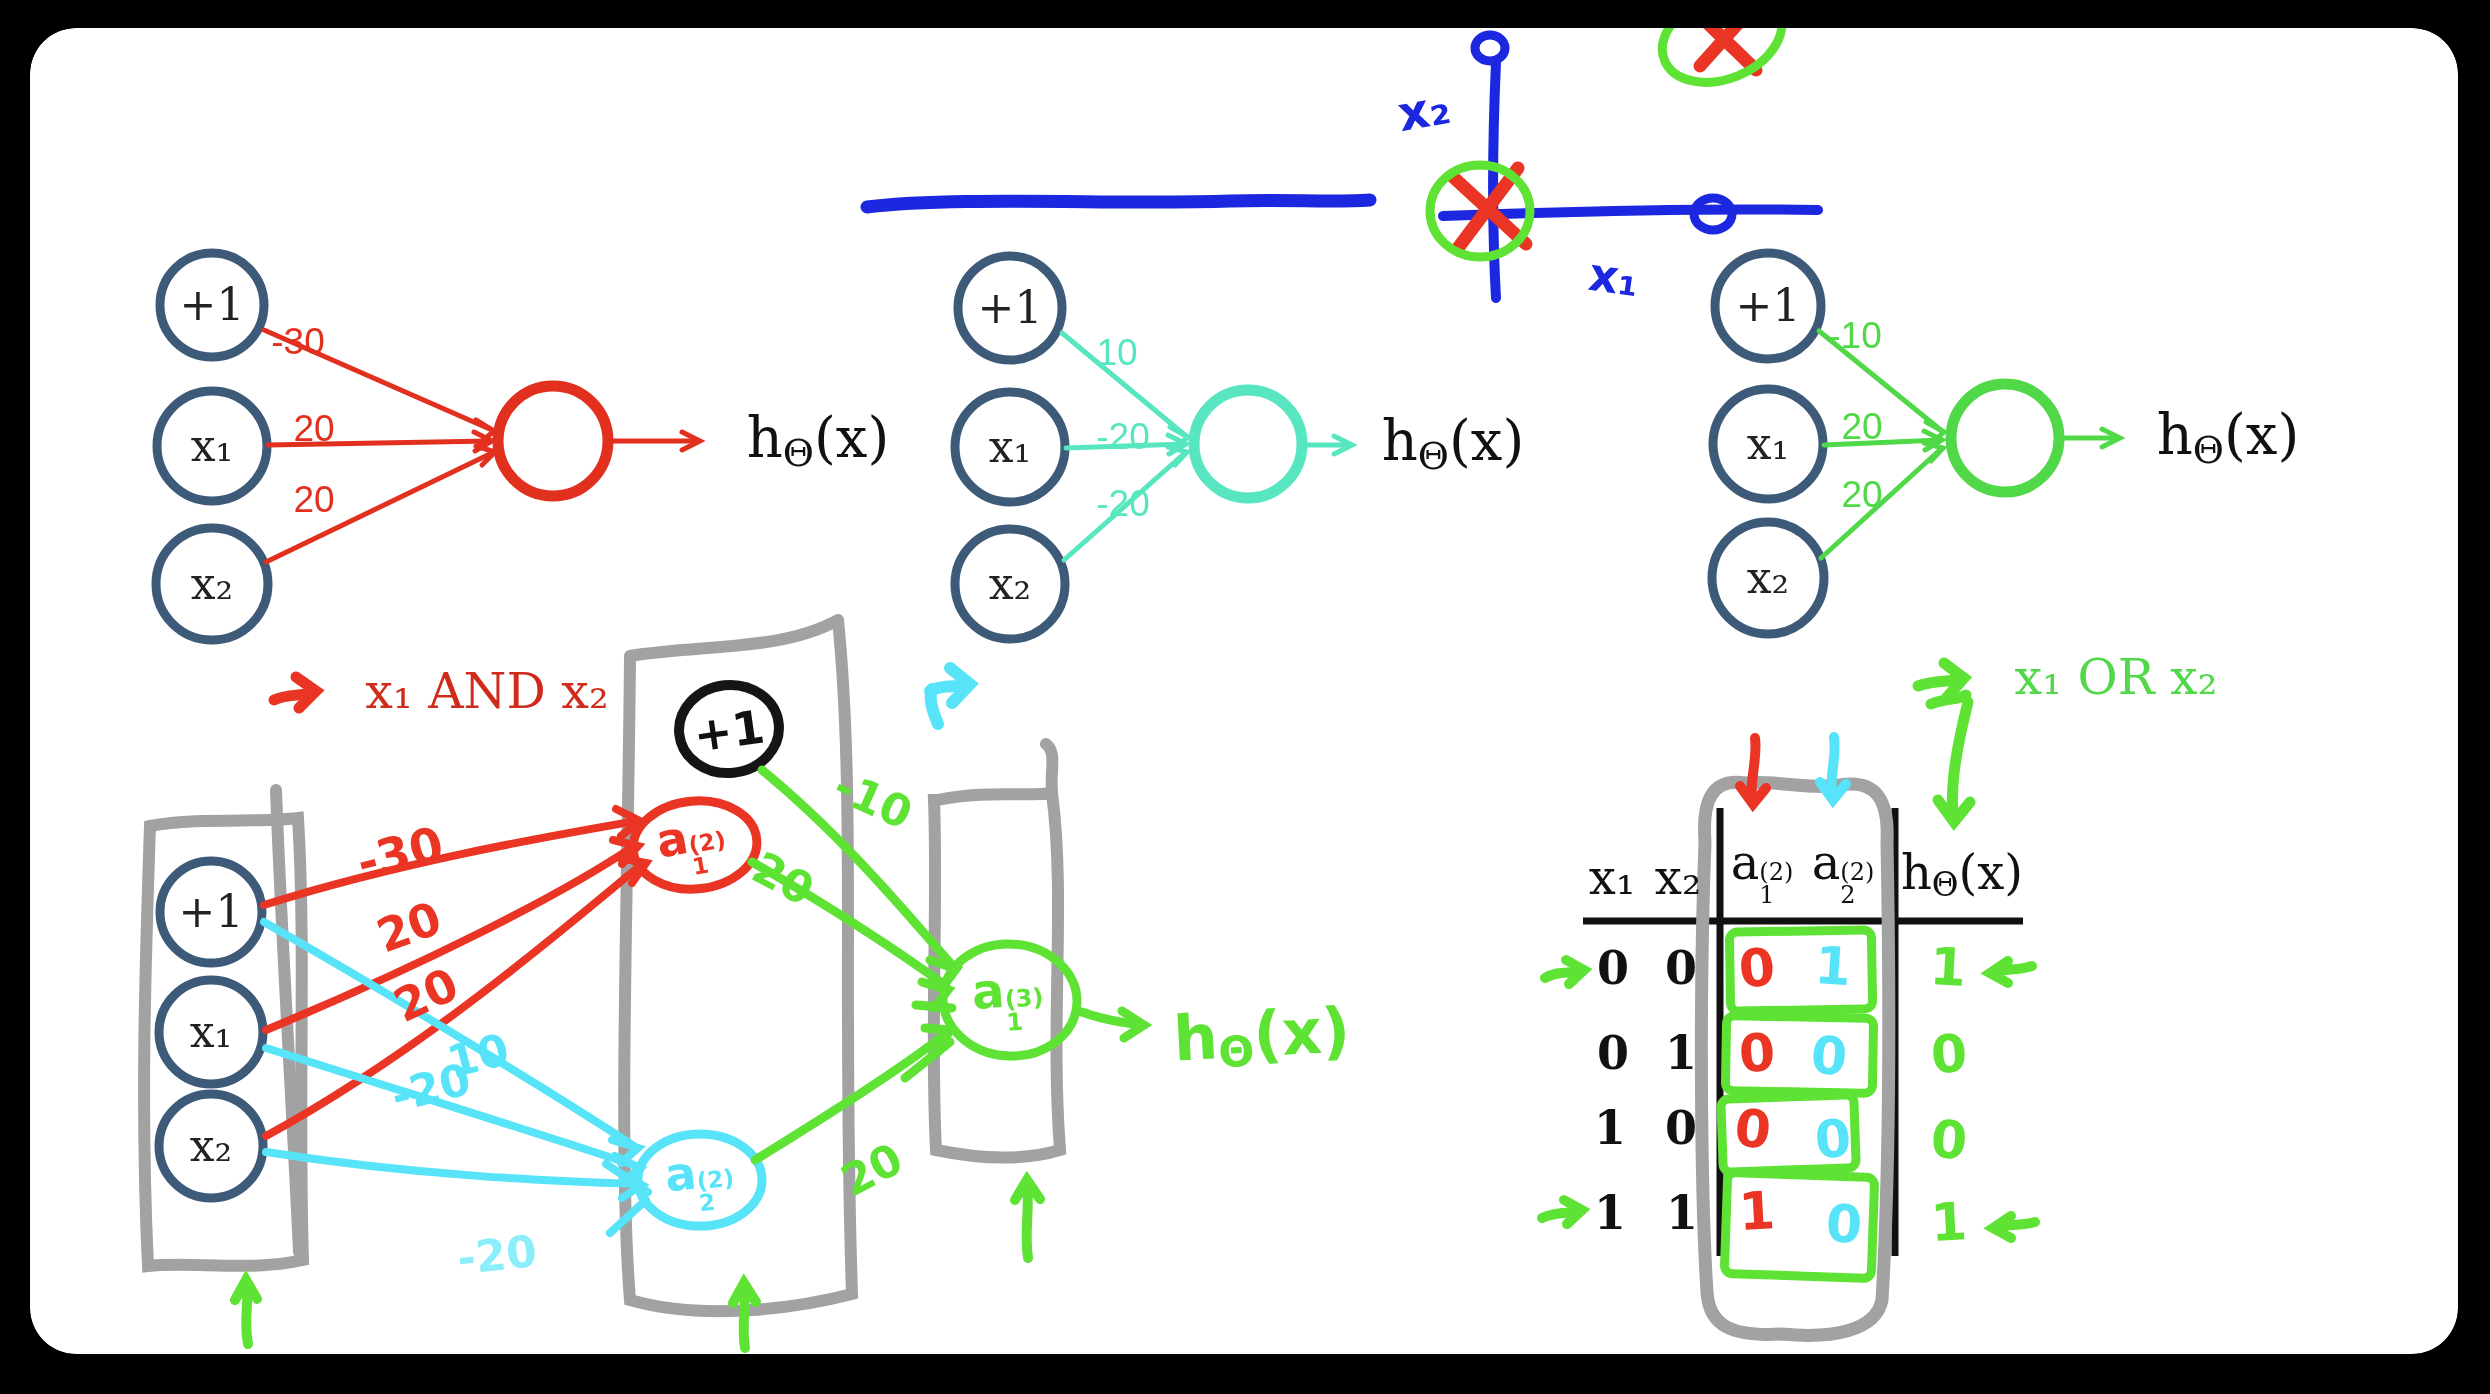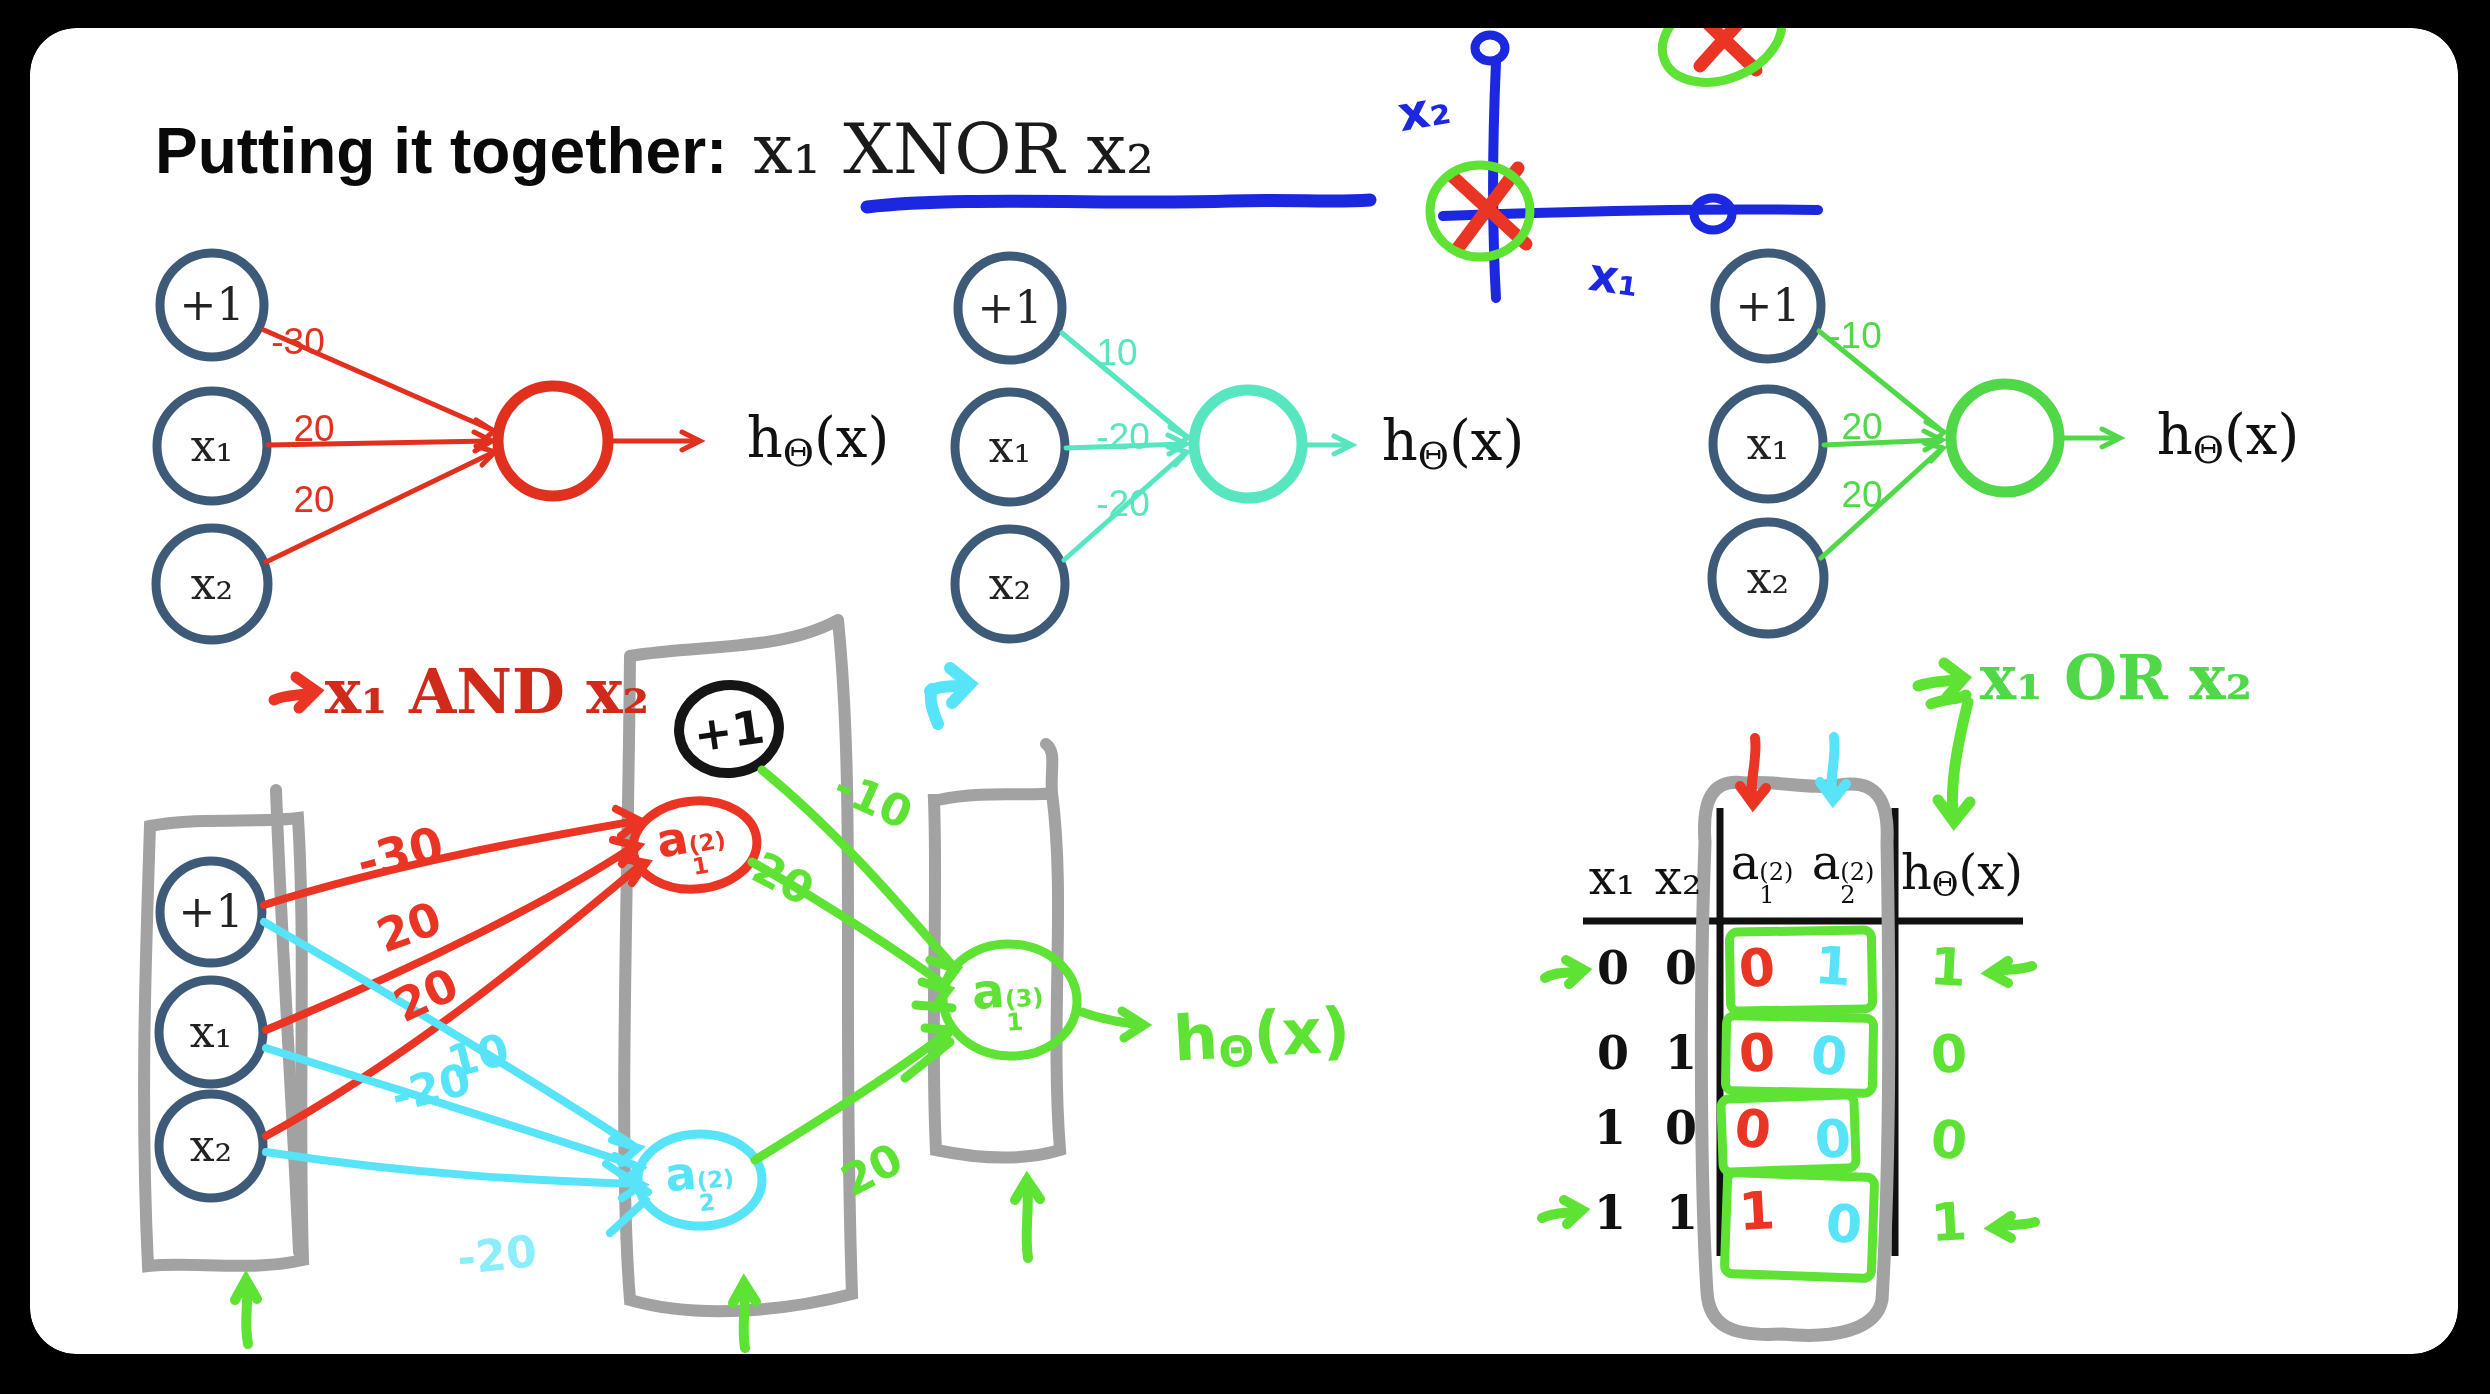--- a/index.html
+++ b/index.html
@@ -9,21 +9,21 @@
          background:#ffffff;border-radius:46px;}
   svg.layer{position:absolute;left:0;top:0;z-index:2;}
   .lbl{position:absolute;z-index:3;transform:translate(-50%,-50%);white-space:nowrap;line-height:1;}
   .title-row{position:absolute;left:155px;top:108px;z-index:3;white-space:nowrap;}
   .title-black{font-family:"Liberation Sans",sans-serif;font-weight:bold;font-size:64px;color:#090909;}
   .title-formula{font-family:"DejaVu Serif",serif;font-size:70px;color:#1a1a1a;margin-left:26px;}
   .nodelbl{font-size:44px;color:#222;}
   .wt{font-family:"Liberation Sans",sans-serif;font-size:37px;}
   .htheta{font-size:56px;color:#111;}
   .sub{font-size:68%;vertical-align:-22%;}
-  .gate{font-size:61px;font-weight:bold;}
+  .gate{font-size:49px;}
   .hand{font-family:"DejaVu Sans",sans-serif;font-weight:600;}
   .ss{display:inline-flex;flex-direction:column;align-items:flex-start;
       font-size:50%;line-height:.95;vertical-align:-6%;}
   .thead{font-size:48px;color:#111;}
   .tdig{font-size:46px;font-weight:700;color:#111;}
   .hv{font-family:"DejaVu Sans",sans-serif;font-size:52px;font-weight:600;}
 </style>
 </head>
 <body>
 
@@ -215,23 +215,20 @@
     <g fill="none" stroke="#5ee234" stroke-width="9" stroke-linecap="round">
       <rect x="1730" y="931" width="142" height="79" rx="8" transform="rotate(-1 1801 970)"></rect>
       <rect x="1726" y="1017" width="147" height="75" rx="8" transform="rotate(1 1800 1054)"></rect>
       <rect x="1722" y="1097" width="133" height="73" rx="8" transform="rotate(-2 1788 1133)"></rect>
       <rect x="1726" y="1175" width="147" height="101" rx="8" transform="rotate(2 1800 1225)"></rect>
     </g>
 
     <path fill-rule="evenodd" fill="#000" d="M0,0 H2490 V1394 H0 Z M30,74 a46,46 0 0 1 46,-46 H2412 a46,46 0 0 1 46,46 V1308 a46,46 0 0 1 -46,46 H76 a46,46 0 0 1 -46,-46 Z"></path>
   </svg>
 
-  <div class="title-row">
-    <span class="title-black">Putting it together:</span><span class="title-formula">x₁ XNOR x₂</span>
-  </div>
 
   <div class="lbl hand" style="left:1424px;top:110px;color:#1c27e0;font-size:48px;transform:translate(-50%,-50%) rotate(-10deg);">x₂</div>
   <div class="lbl hand" style="left:1614px;top:277px;color:#1c27e0;font-size:46px;transform:translate(-50%,-50%) rotate(8deg);">x₁</div>
 
   <div class="lbl nodelbl" style="left:212px;top:305px;">+1</div>
   <div class="lbl nodelbl" style="left:212px;top:446px;">x₁</div>
   <div class="lbl nodelbl" style="left:212px;top:584px;">x₂</div>
   <div class="lbl wt" style="left:298px;top:341px;color:#e2301f;">-30</div>
   <div class="lbl wt" style="left:314px;top:428px;color:#e2301f;">20</div>
   <div class="lbl wt" style="left:314px;top:499px;color:#e2301f;">20</div>

